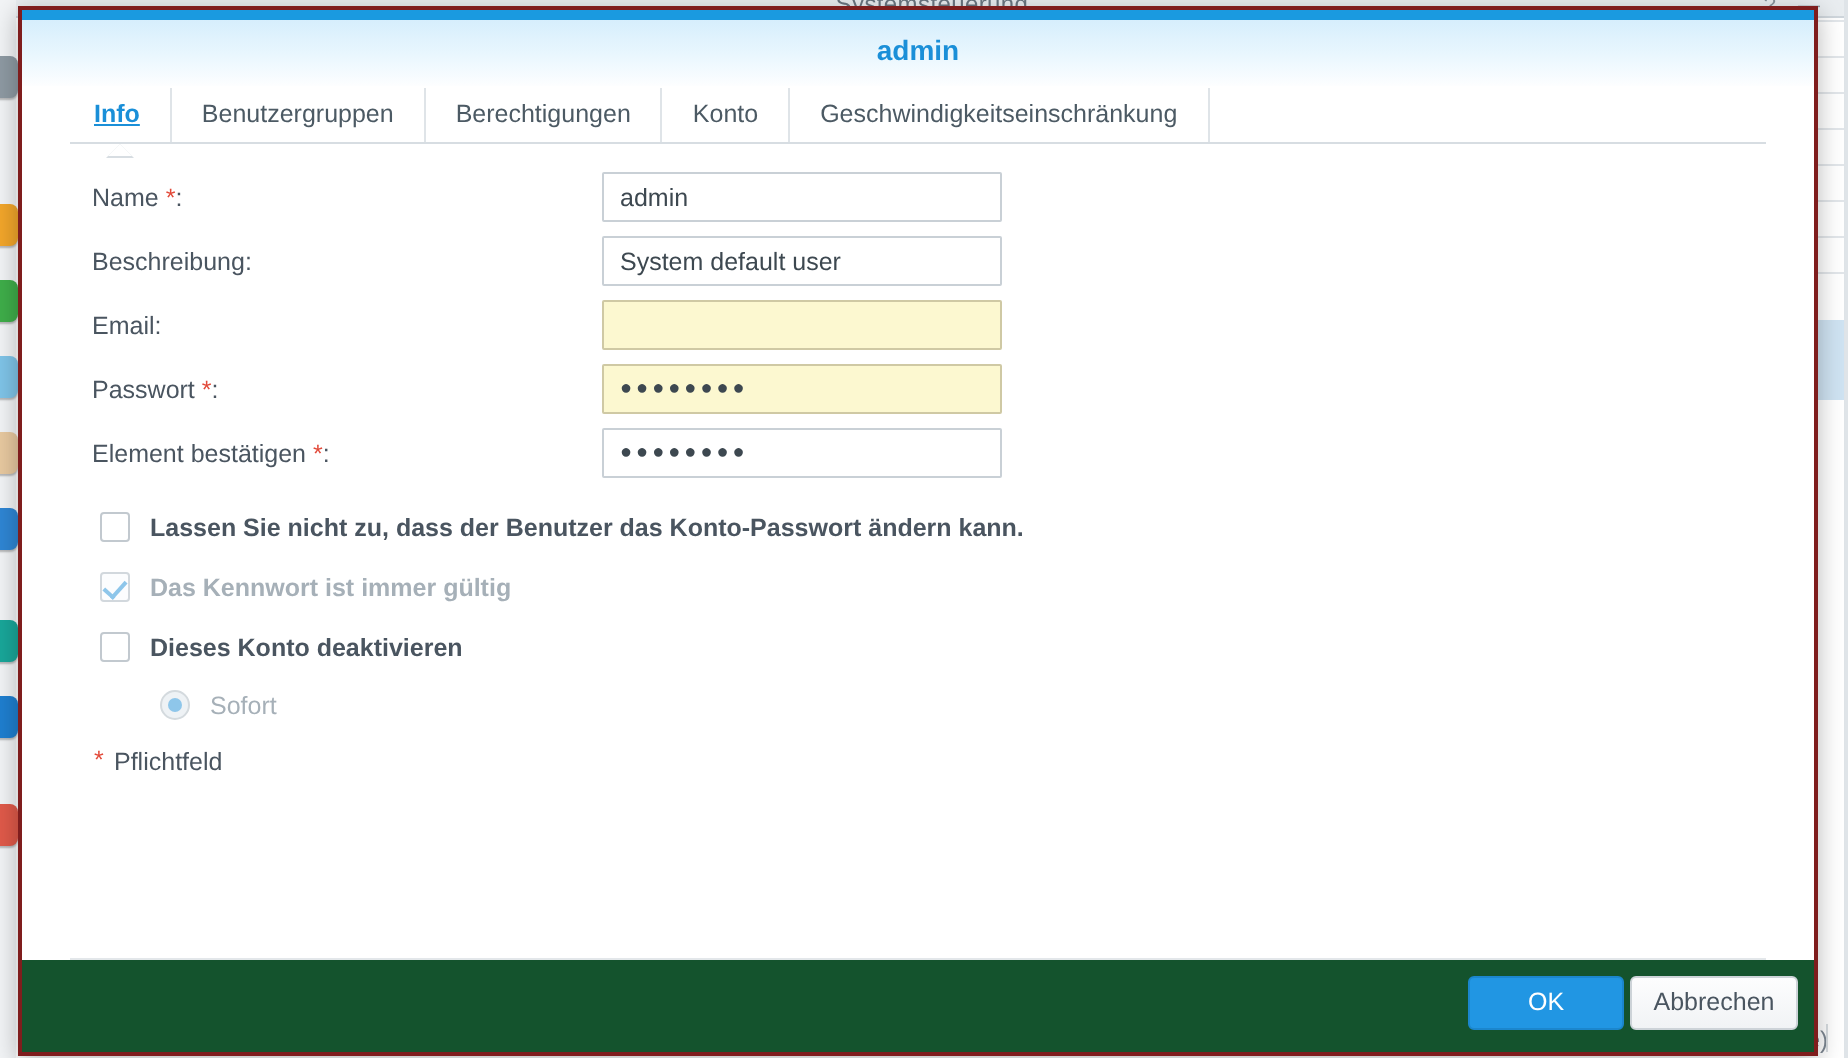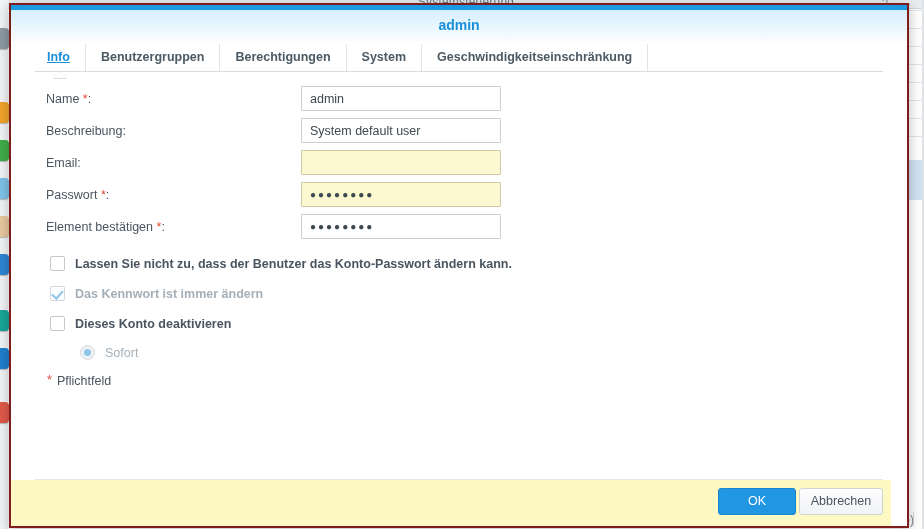--- a/index.html
+++ b/index.html
@@ -64,21 +64,21 @@
   }
 
   
   #tabs{
     position:relative;height:28px;margin:0 24px 0 24px;
     border-bottom:1px solid #d7dde2;display:flex;align-items:flex-end;
   }
   .tab{
     position:relative;height:27px;line-height:27px;
     padding:0 15px;font-size:12.5px;color:#4c5a64;
-    border-right:1px solid #dfe4e8;white-space:nowrap;cursor:default;font-weight:bold;
+    border-right:1px solid #dfe4e8;white-space:nowrap;cursor:default;
   }
   .tab:first-child{padding-left:12px;text-decoration:underline;}
   .tab.active{color:#1a8fd8;font-weight:bold;}
   .tab.active:after{
     content:"";position:absolute;left:50%;margin-left:-6px;bottom:-7px;
     width:0;height:0;border-left:6px solid transparent;
     border-right:6px solid transparent;border-bottom:6px solid #ffffff;
   }
   .tab.active:before{
     content:"";position:absolute;left:50%;margin-left:-7px;bottom:-8px;
@@ -152,21 +152,21 @@
 
   #note{position:relative;height:26px;}
   #note-star{position:absolute;left:36px;top:1px;color:#e24a3a;font-size:12.5px;}
   #note-text{position:absolute;left:46px;top:2px;font-size:12.5px;color:#4a5560;}
 
   
   #footer-sep{
     position:absolute;left:24px;right:24px;bottom:46px;height:1px;background:#e3e7ea;
   }
   #footer{
-    position:absolute;left:0;right:16px;bottom:0;height:46px;background:#fef9c3;
+    position:absolute;left:0;right:0;bottom:0;height:46px;background:#14532d;
   }
   .btn{
     position:absolute;top:8px;height:27px;line-height:25px;text-align:center;
     font-size:12.5px;box-sizing:border-box;border-radius:3px;cursor:default;
     font-family:"Liberation Sans","DejaVu Sans",sans-serif;
   }
   #btn-ok{
     right:95px;width:78px;background:#2196e3;border:1px solid #1b86cd;color:#ffffff;
   }
   #btn-cancel{
@@ -231,21 +231,21 @@
   <div id="dialog-accent"></div>
 
   <div id="dialog-header">
     <div id="dialog-title">admin</div>
   </div>
 
   <div id="tabs">
     <div class="tab active">Info</div>
     <div class="tab">Benutzergruppen</div>
     <div class="tab">Berechtigungen</div>
-    <div class="tab">System</div>
+    <div class="tab">Konto</div>
     <div class="tab">Geschwindigkeitseinschränkung</div>
     <div id="tab-filler" class="tab"></div>
   </div>
 
   <div id="form-area">
 
     <div class="row">
       <span class="fld-label"><span>Name</span> <span class="req">*</span>:</span>
       <input class="fld-input" type="text" value="admin" style="">
     </div>
@@ -272,21 +272,21 @@
 
     <div style="height:6px"></div>
 
     <div class="chk-row">
       <span class="cbox"></span>
       <span class="chk-label">Lassen Sie nicht zu, dass der Benutzer das Konto-Passwort ändern kann.</span>
     </div>
 
     <div class="chk-row">
       <span class="cbox checked-disabled"></span>
-      <span class="chk-label disabled">Das Kennwort ist immer ändern</span>
+      <span class="chk-label disabled">Das Kennwort ist immer gültig</span>
     </div>
 
     <div class="chk-row">
       <span class="cbox"></span>
       <span class="chk-label">Dieses Konto deaktivieren</span>
     </div>
 
     <div class="radio-row">
       <span class="radio sel"></span>
       <span class="radio-label">Sofort</span>

